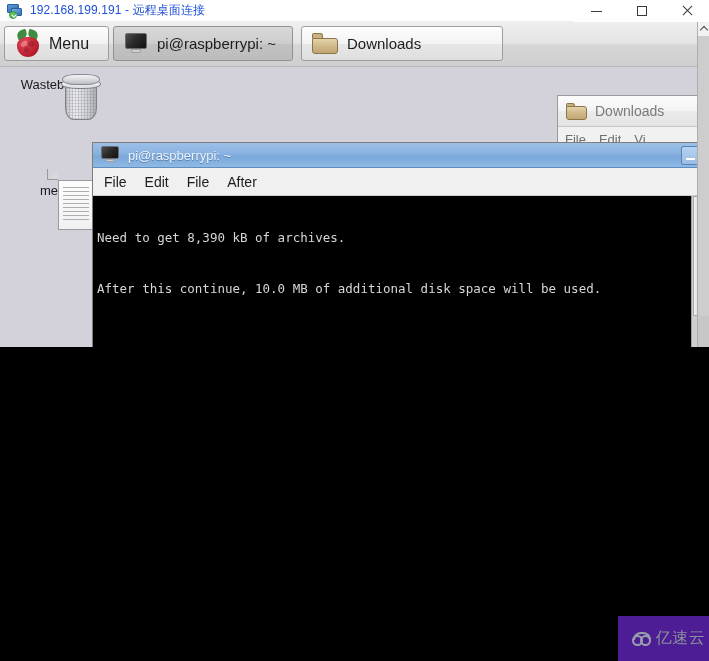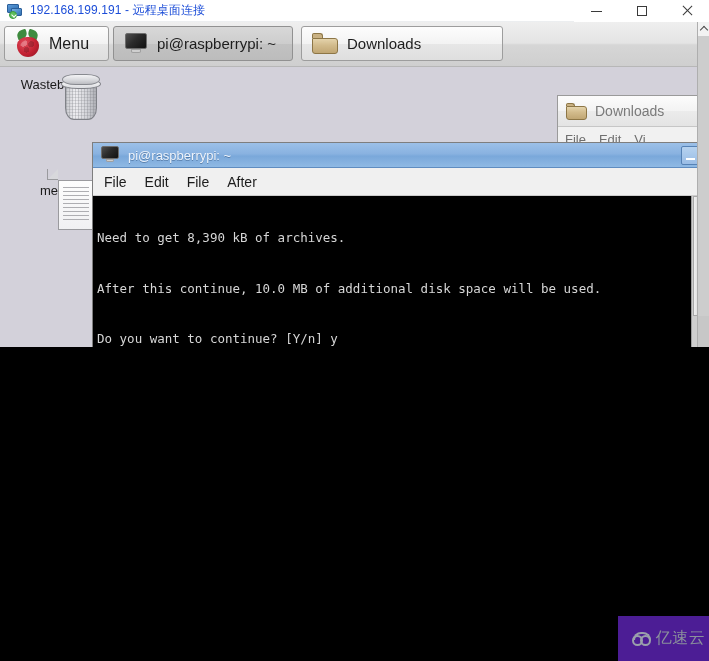--- a/index.html
+++ b/index.html
@@ -670,21 +670,20 @@
         <span class="term-menu-item">File</span>
         <span class="term-menu-item">Edit</span>
         <span class="term-menu-item">File</span>
         <span class="term-menu-item">After</span>
       </div>
 
       <div class="term-body">
         <div class="term-text">
           <span class="term-line">Need to get 8,390 kB of archives.</span>
           <span class="term-line">After this continue, 10.0 MB of additional disk space will be used.</span>
-          <span class="term-line">Do you want to continue? [Y/n] y</span>
           
           
           
           
           
           
           
         </div>
         <div class="term-scroll">
           <div class="thumb"></div>

